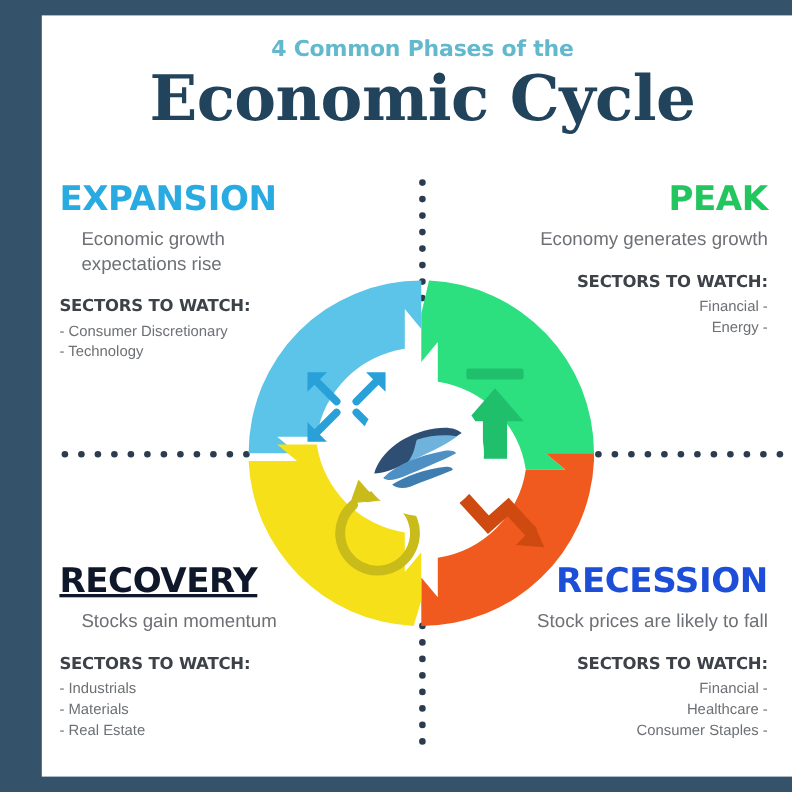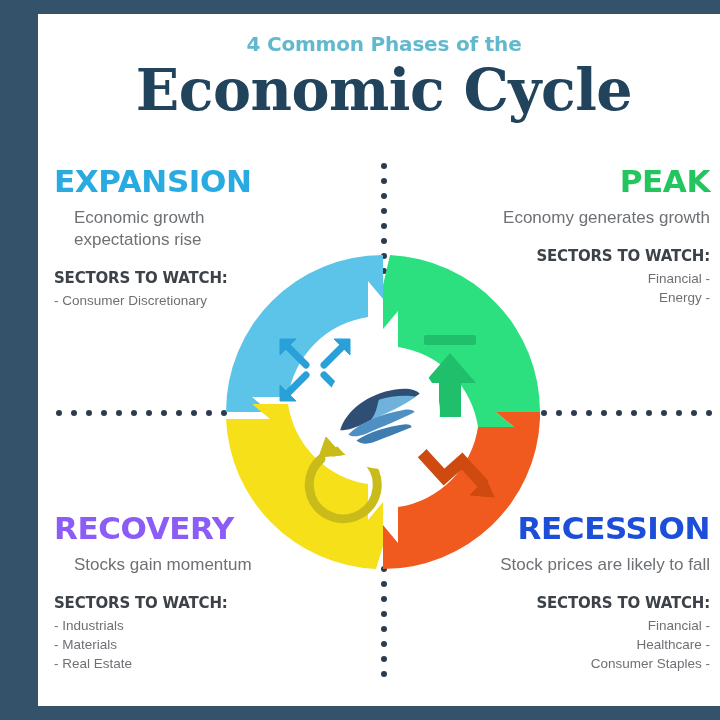--- a/index.html
+++ b/index.html
@@ -57,21 +57,21 @@
     color: #22435c;
     line-height: 1.05;
   }
 
   
   .quad {
     position: absolute;
     width: 300px;
   }
   .quad.left  { left: 16px;  text-align: left; }
-  .quad.right { right: 20px; text-align: right; }
+  .quad.right { right: 32px; text-align: right; }
   .quad.top    { top: 150px; }
   .quad.bottom { top: 497px; }
 
   .phase-name {
     font-family: "DejaVu Sans", sans-serif;
     font-size: 31px;
     font-weight: bold;
     letter-spacing: -0.4px;
     line-height: 1.1;
     margin: 0;
@@ -195,37 +195,38 @@
 
     <div class="quad left top">
       <div class="phase-name" style="color: rgb(41, 171, 226);">EXPANSION</div>
       <div class="phase-desc">
         <div>Economic growth</div>
         <div>expectations rise</div>
       </div>
       <div class="sectors-head">SECTORS TO WATCH:</div>
       <ul class="sector-list">
         <li>- Consumer Discretionary</li>
+        <li>- Technology</li>
       </ul>
     </div>
 
     <div class="quad right top">
       <div class="phase-name" style="color: rgb(34, 197, 94);">PEAK</div>
       <div class="phase-desc">
         <div>Economy generates growth</div>
       </div>
       <div class="sectors-head">SECTORS TO WATCH:</div>
       <ul class="sector-list">
         <li>Financial  -</li>
         <li>Energy  -</li>
       </ul>
     </div>
 
     <div class="quad left bottom">
-      <div class="phase-name" style="color: #8b5cf6;">RECOVERY</div>
+      <div class="phase-name" style="color: #0f172a; text-decoration: underline;">RECOVERY</div>
       <div class="phase-desc">
         <div>Stocks gain momentum</div>
       </div>
       <div class="sectors-head">SECTORS TO WATCH:</div>
       <ul class="sector-list">
         <li>- Industrials</li>
         <li>- Materials</li>
         <li>- Real Estate</li>
       </ul>
     </div>

